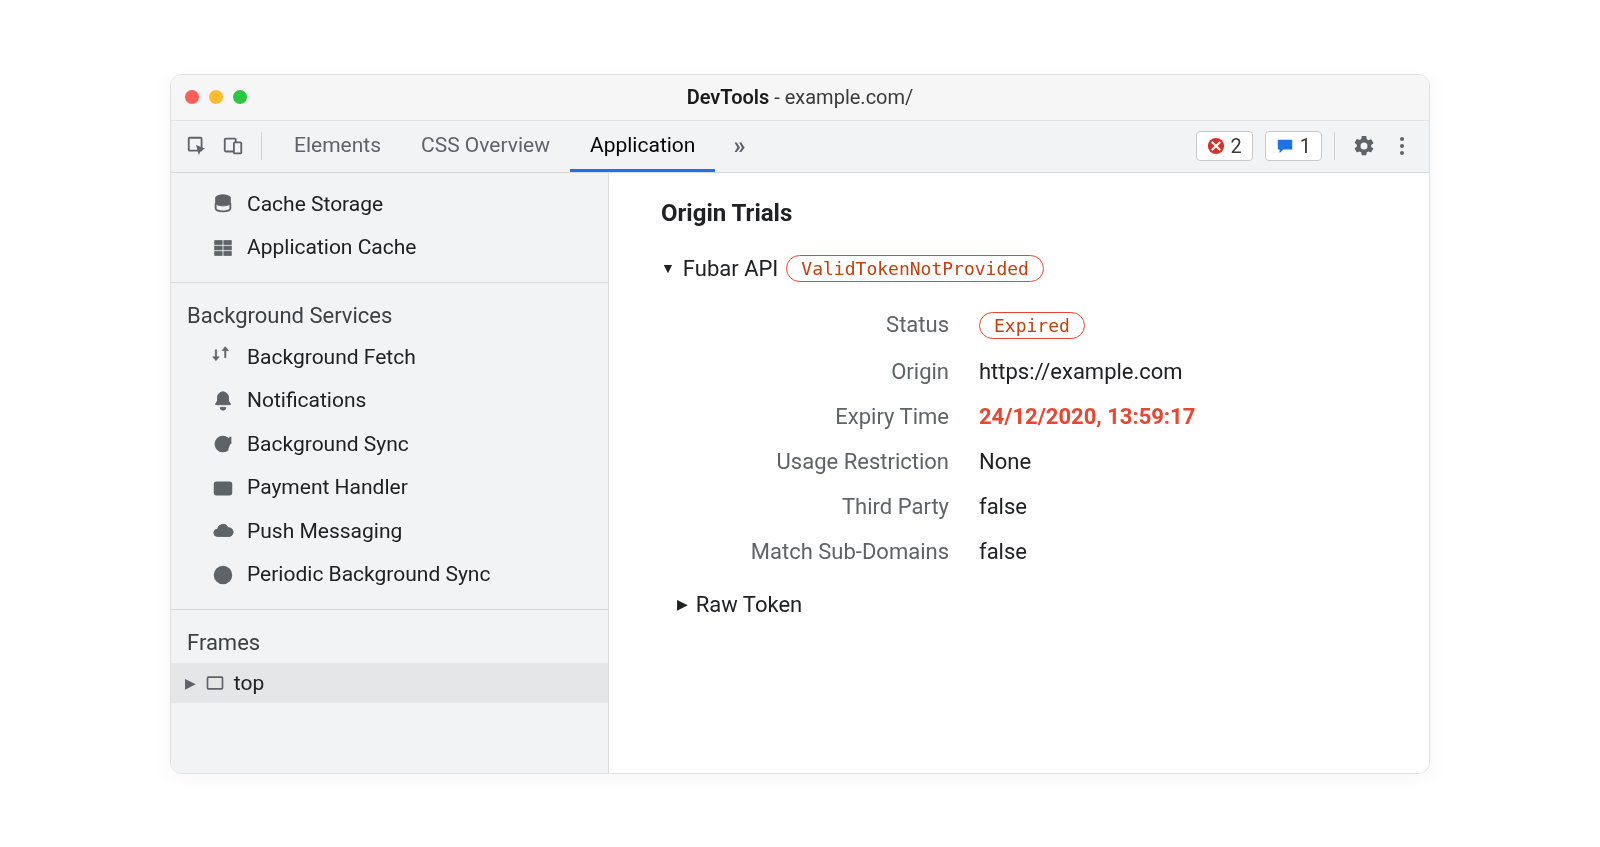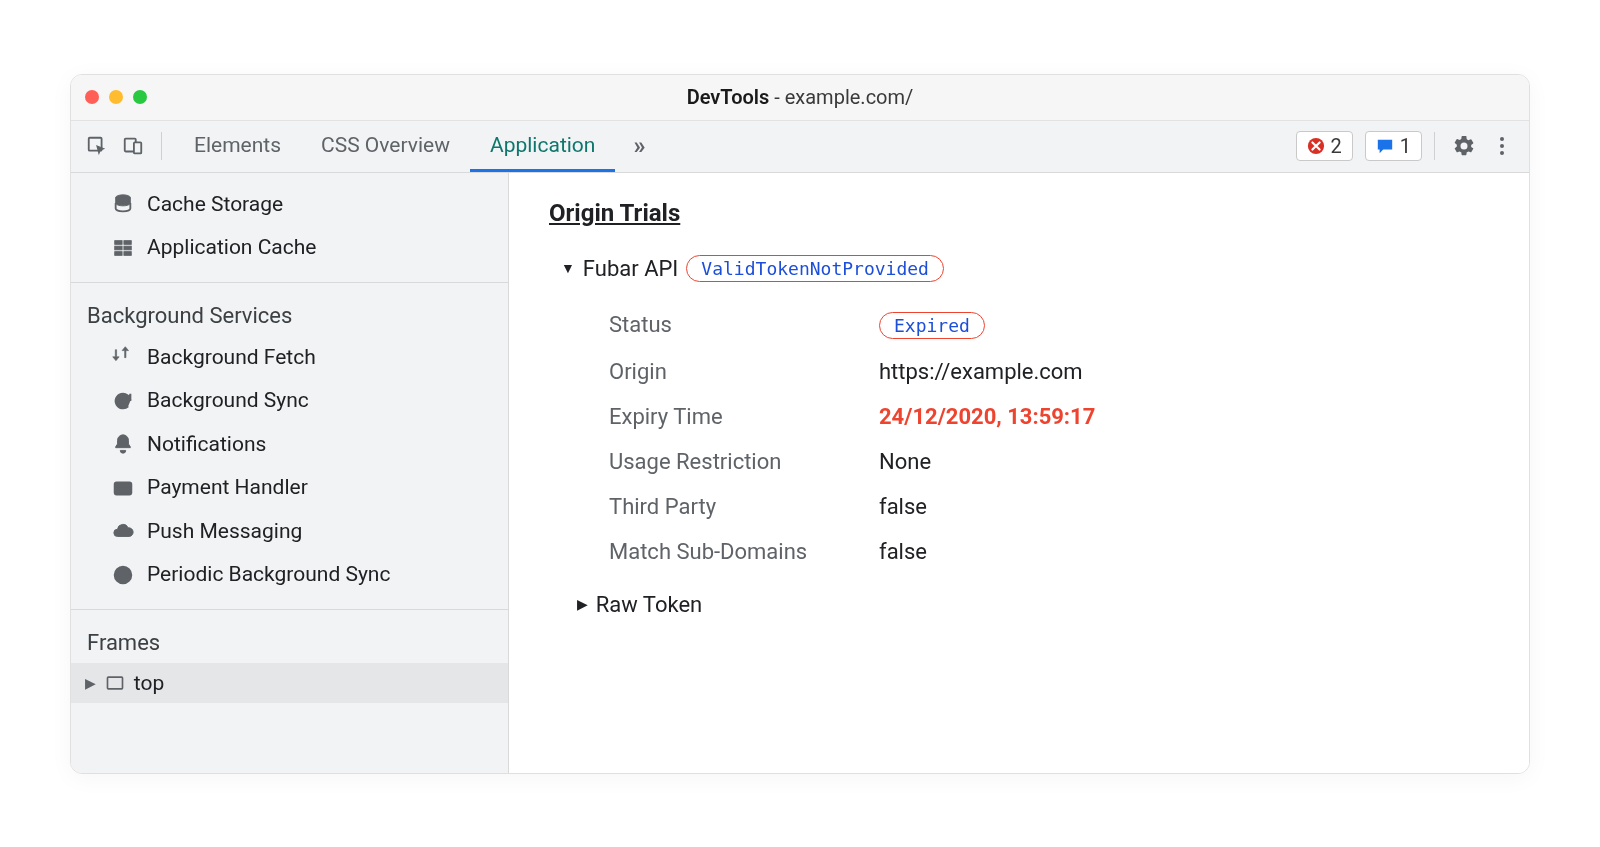--- a/index.html
+++ b/index.html
@@ -1,33 +1,33 @@
 <!DOCTYPE html>
 <html><head>
 <meta charset="utf-8">
 <style>
   * { box-sizing: border-box; }
   html, body { margin:0; padding:0; font-family:-apple-system,BlinkMacSystemFont,"Segoe UI",Roboto,Helvetica,Arial,sans-serif; color:#202124; }
   body { background:#fff; display:flex; align-items:center; justify-content:center; height:847px; }
-  .window { width:1460px; height:700px; border:1px solid #e0e0e0; border-radius:12px; background:#fff; box-shadow:0 4px 24px rgba(0,0,0,0.04); overflow:hidden; display:flex; flex-direction:column; }
+  .window { width:1260px; height:700px; border:1px solid #e0e0e0; border-radius:12px; background:#fff; box-shadow:0 4px 24px rgba(0,0,0,0.04); overflow:hidden; display:flex; flex-direction:column; }
   
   .titlebar { height:46px; background:#f6f6f6; display:flex; align-items:center; padding:0 14px; border-bottom:1px solid #e2e2e2; position:relative; flex:none; }
   .traffic { display:flex; gap:10px; }
   .dot { width:14px; height:14px; border-radius:50%; }
   .dot.red { background:#ff5f57; } .dot.yellow { background:#febc2e; } .dot.green { background:#28c840; }
   .title { position:absolute; left:50%; transform:translateX(-50%); font-size:20px; color:#3a3a3a; }
   .title b { font-weight:600; color:#1a1a1a; }
   
   .toolbar { height:52px; background:#f1f3f4; border-bottom:1px solid #d9d9d9; display:flex; align-items:center; padding:0 10px; flex:none; gap:4px; }
   .tb-icon { width:32px; height:32px; display:flex; align-items:center; justify-content:center; color:#5f6368; border-radius:4px; }
   .tb-icon svg { width:22px; height:22px; fill:none; stroke:currentColor; stroke-width:2; }
   .vdiv { width:1px; height:28px; background:#d0d0d0; margin:0 8px; }
   .tabs { display:flex; align-items:stretch; height:100%; }
   .tab { display:flex; align-items:center; padding:0 20px; font-size:21px; color:#5f6368; cursor:default; border-bottom:3px solid transparent; }
-  .tab.active { color:#0f766e; border-bottom-color:#1a73e8; }
+  .tab.active { color:#000000; border-bottom-color:#1a73e8; }
   .more-tabs { display:flex; align-items:center; padding:0 14px; color:#5f6368; font-size:24px; font-weight:700; }
   .spacer { flex:1; }
   .badge { display:flex; align-items:center; gap:6px; border:1px solid #c9c9c9; border-radius:4px; padding:2px 10px; font-size:20px; color:#3a3a3a; background:#fff; }
   .badge .ic { width:18px; height:18px; display:inline-flex; align-items:center; justify-content:center; }
   .ic-err svg circle{ fill:#d93025; } .ic-err svg path{ stroke:#fff; stroke-width:2.4; stroke-linecap:round; }
   .ic-msg svg path{ fill:#1a73e8; }
   .gear, .kebab { width:34px; height:34px; display:flex; align-items:center; justify-content:center; color:#5f6368; }
   .gear svg, .kebab svg { width:24px; height:24px; fill:currentColor; }
   
   .body { flex:1; display:flex; min-height:0; }
@@ -37,26 +37,26 @@
   .side-header { padding:10px 16px 8px; color:#3c4043; font-size:22px; }
   .side-item { display:flex; align-items:center; gap:12px; padding:6px 16px 6px 40px; line-height:1.5; }
   .side-item .icon { width:24px; height:24px; display:flex; align-items:center; justify-content:center; color:#5f6368; flex:none; }
   .side-item .icon svg { width:22px; height:22px; fill:currentColor; stroke:currentColor; }
   .frames-row { display:flex; align-items:center; gap:8px; padding:8px 14px; background:#e4e6e8; }
   .tri { font-size:14px; color:#5f6368; }
   .frames-row .icon { width:22px; height:22px; display:flex; align-items:center; justify-content:center; color:#5f6368; }
   .frames-row .icon svg { width:20px; height:20px; fill:none; stroke:currentColor; stroke-width:2; }
   
   .main { flex:1; background:#fff; padding:22px 40px; overflow:auto; }
-  .h1 { font-size:24px; font-weight:700; margin:4px 0 28px;text-decoration:underline; }
+  .h1 { font-size:24px; font-weight:700; margin:4px 12px 28px; }
   .row-expand { display:flex; align-items:center; gap:8px; font-size:22px; margin-left:12px; margin-bottom:20px; }
-  .pill { display:inline-flex; align-items:center; border:1.5px solid #ee442f; color:#1d4ed8; border-radius:999px; padding:2px 14px; font-size:18px; font-family:ui-monospace,SFMono-Regular,Menlo,monospace; background:#fff; }
+  .pill { display:inline-flex; align-items:center; border:1.5px solid #ee442f; color:#c2410c; border-radius:999px; padding:2px 14px; font-size:18px; font-family:ui-monospace,SFMono-Regular,Menlo,monospace; background:#fff; }
   .details { margin:14px 0 0 60px; }
   .kv { display:flex; align-items:baseline; gap:30px; padding:10px 0; font-size:22px; }
-  .kv .k { width:240px; text-align:left; color:#5f6368; }
+  .kv .k { width:240px; text-align:right; color:#5f6368; }
   .kv .v { color:#202124; }
   .kv .v.red { color:#ee442f; font-weight:700; }
   .raw { display:flex; align-items:center; gap:8px; font-size:22px; margin:18px 0 0 28px; }
 </style>
 </head>
 <body>
 
 <div class="window">
 
   <div class="titlebar">
@@ -160,34 +160,34 @@
           <span class="icon">
               <svg viewBox="0 0 24 24" fill="currentColor" stroke="none">
                 <path d="M8 3 L8 14 L4 14 L9 20 L14 14 L10 14 L10 3 Z" transform="translate(-2,2) scale(0.7)"></path>
                 <path d="M16 21 L16 10 L20 10 L15 4 L10 10 L14 10 L14 21 Z" transform="translate(4,-2) scale(0.7)"></path>
               </svg>
             </span>
           <span>Background Fetch</span>
         </div>
         <div class="side-item">
           <span class="icon">
+              <svg viewBox="0 0 24 24" fill="currentColor" stroke="none">
+                <path d="M12 2a6 6 0 0 0-6 6v4l-2 3v1h16v-1l-2-3V8a6 6 0 0 0-6-6Zm0 20a3 3 0 0 0 3-3H9a3 3 0 0 0 3 3Z"></path>
+              </svg>
+            </span>
+          <span>Notifications</span>
+        </div>
+        <div class="side-item">
+          <span class="icon">
               <svg viewBox="0 0 24 24" fill="none" stroke="currentColor" stroke-width="2.2">
                 <path d="M20 12a8 8 0 1 0-2.34 5.66"></path>
                 <path d="M20 4v6h-6"></path>
               </svg>
             </span>
           <span>Background Sync</span>
-        </div>
-        <div class="side-item">
-          <span class="icon">
-              <svg viewBox="0 0 24 24" fill="currentColor" stroke="none">
-                <path d="M12 2a6 6 0 0 0-6 6v4l-2 3v1h16v-1l-2-3V8a6 6 0 0 0-6-6Zm0 20a3 3 0 0 0 3-3H9a3 3 0 0 0 3 3Z"></path>
-              </svg>
-            </span>
-          <span>Notifications</span>
         </div>
         <div class="side-item">
           <span class="icon">
               <svg viewBox="0 0 24 24" fill="none" stroke="currentColor" stroke-width="2.2">
                 <rect x="3" y="6" width="18" height="13" rx="2"></rect>
                 <path d="M3 10h18"></path>
               </svg>
             </span>
           <span>Payment Handler</span>
         </div>

